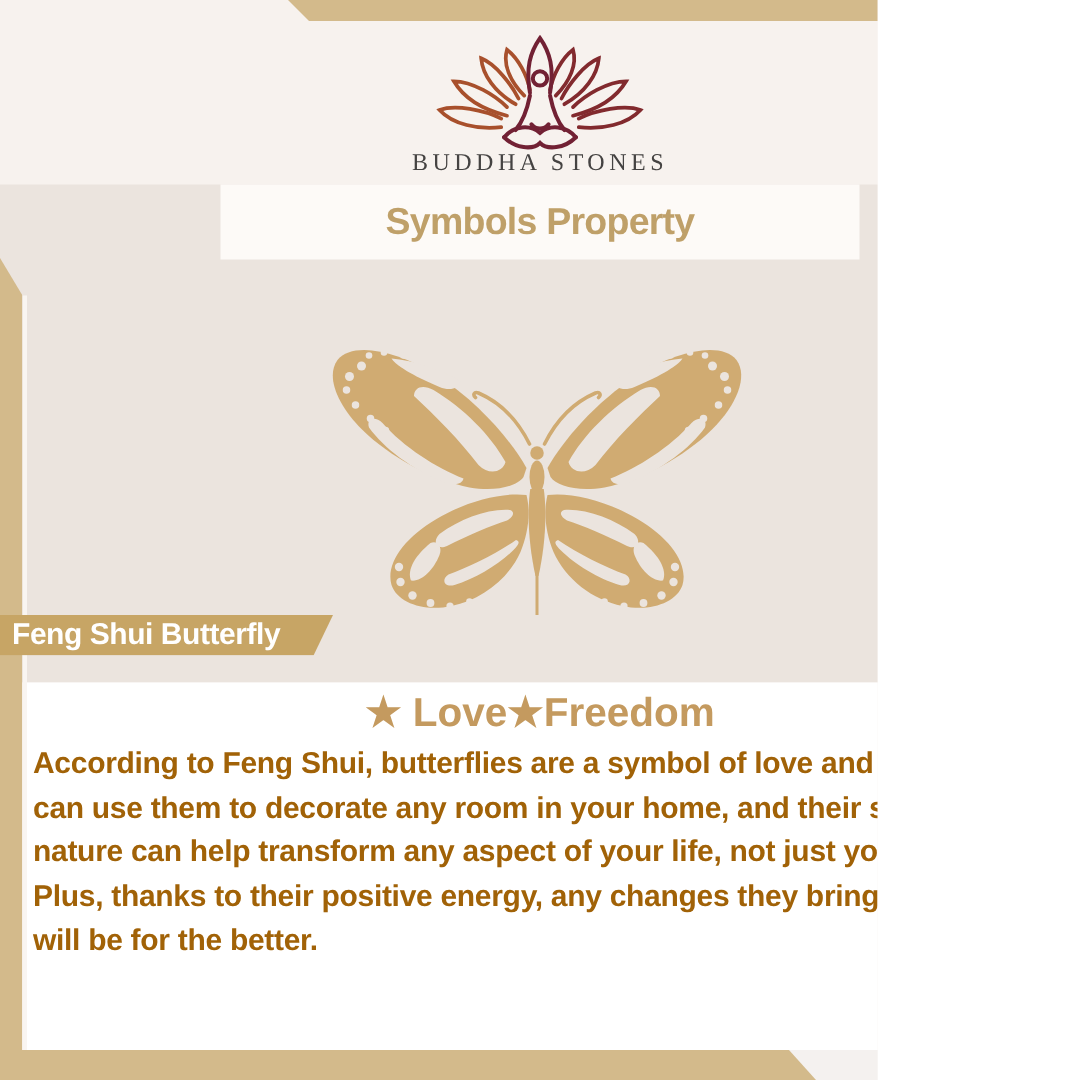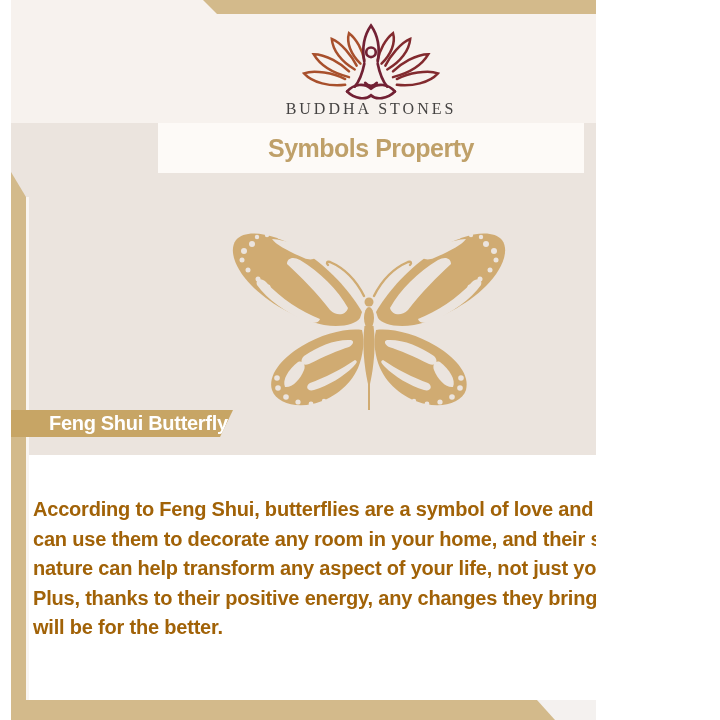--- a/index.html
+++ b/index.html
@@ -1,17 +1,17 @@
 <!DOCTYPE html>
 <html><head>
 <meta charset="utf-8">
 <style>
   html,body{margin:0;padding:0;}
   body{font-family:"Liberation Sans", sans-serif;}
-  .page{position:relative;width:585px;height:720px;overflow:hidden;background:#f7f2ee;margin-left:11px;}
+  .page{position:relative;width:585px;height:720px;overflow:hidden;background:#f7f2ee;}
 
   
   .sec-header{position:absolute;left:0;top:0;width:720px;height:123px;background:#f7f2ee;}
   .sec-butterfly{position:absolute;left:0;top:123px;width:720px;height:332px;background:#ebe4de;}
   .sec-text{position:absolute;left:0;top:455px;width:720px;height:245px;background:#ffffff;}
   .sec-bottomstrip{position:absolute;left:0;top:700px;width:720px;height:20px;background:#f4f1ef;}
 
   
   .frame{position:absolute;background:#d3ba8b;}
   .frame-top{left:0;top:0;width:720px;height:14px;
@@ -35,21 +35,21 @@
     display:flex;align-items:center;justify-content:center;}
   .banner-title{font-size:25px;font-weight:bold;color:#bfa069;letter-spacing:-0.5px;}
 
   
   .butterfly-wrap{position:absolute;left:213px;top:220px;width:290px;height:196px;}
 
   
   .ribbon{position:absolute;left:0;top:410px;width:222px;height:27px;background:#c7a565;
     clip-path:polygon(0 0,222px 0,209px 27px,0 27px);
     display:flex;align-items:center;}
-  .ribbon-label{padding-left:38px;font-size:20px;font-weight:bold;color:#ffffff;letter-spacing:-0.3px;}
+  .ribbon-label{padding-left:8px;font-size:20px;font-weight:bold;color:#ffffff;letter-spacing:-0.3px;}
 
   
   .love-heading{position:absolute;left:0;top:459px;width:720px;text-align:center;
     font-size:27px;font-weight:bold;color:#c49a5f;letter-spacing:0px;}
   .description{position:absolute;left:22px;top:495px;width:692px;
     font-size:20px;font-weight:bold;color:#a16207;line-height:29.5px;letter-spacing:-0.2px;}
 </style>
 </head>
 <body>
 
@@ -145,15 +145,16 @@
         <path d="M140.5,106 C138,124 140,146 144,164 L146,164 C150,146 152,124 149.5,106 Z"></path>
         <rect x="144" y="162" width="2" height="28"></rect>
       </g>
     </svg>
   </div>
 
   <div class="ribbon">
     <span class="ribbon-label">Feng Shui Butterfly</span>
   </div>
 
+  <div class="love-heading">★ Love★Freedom</div>
   <div class="description">According to Feng Shui, butterflies are a symbol of love and freedom. You can use them to decorate any room in your home, and their symbolic nature can help transform any aspect of your life, not just your love life. Plus, thanks to their positive energy, any changes they bring to your life will be for the better.</div>
 
 </div>
 
 </body></html>

